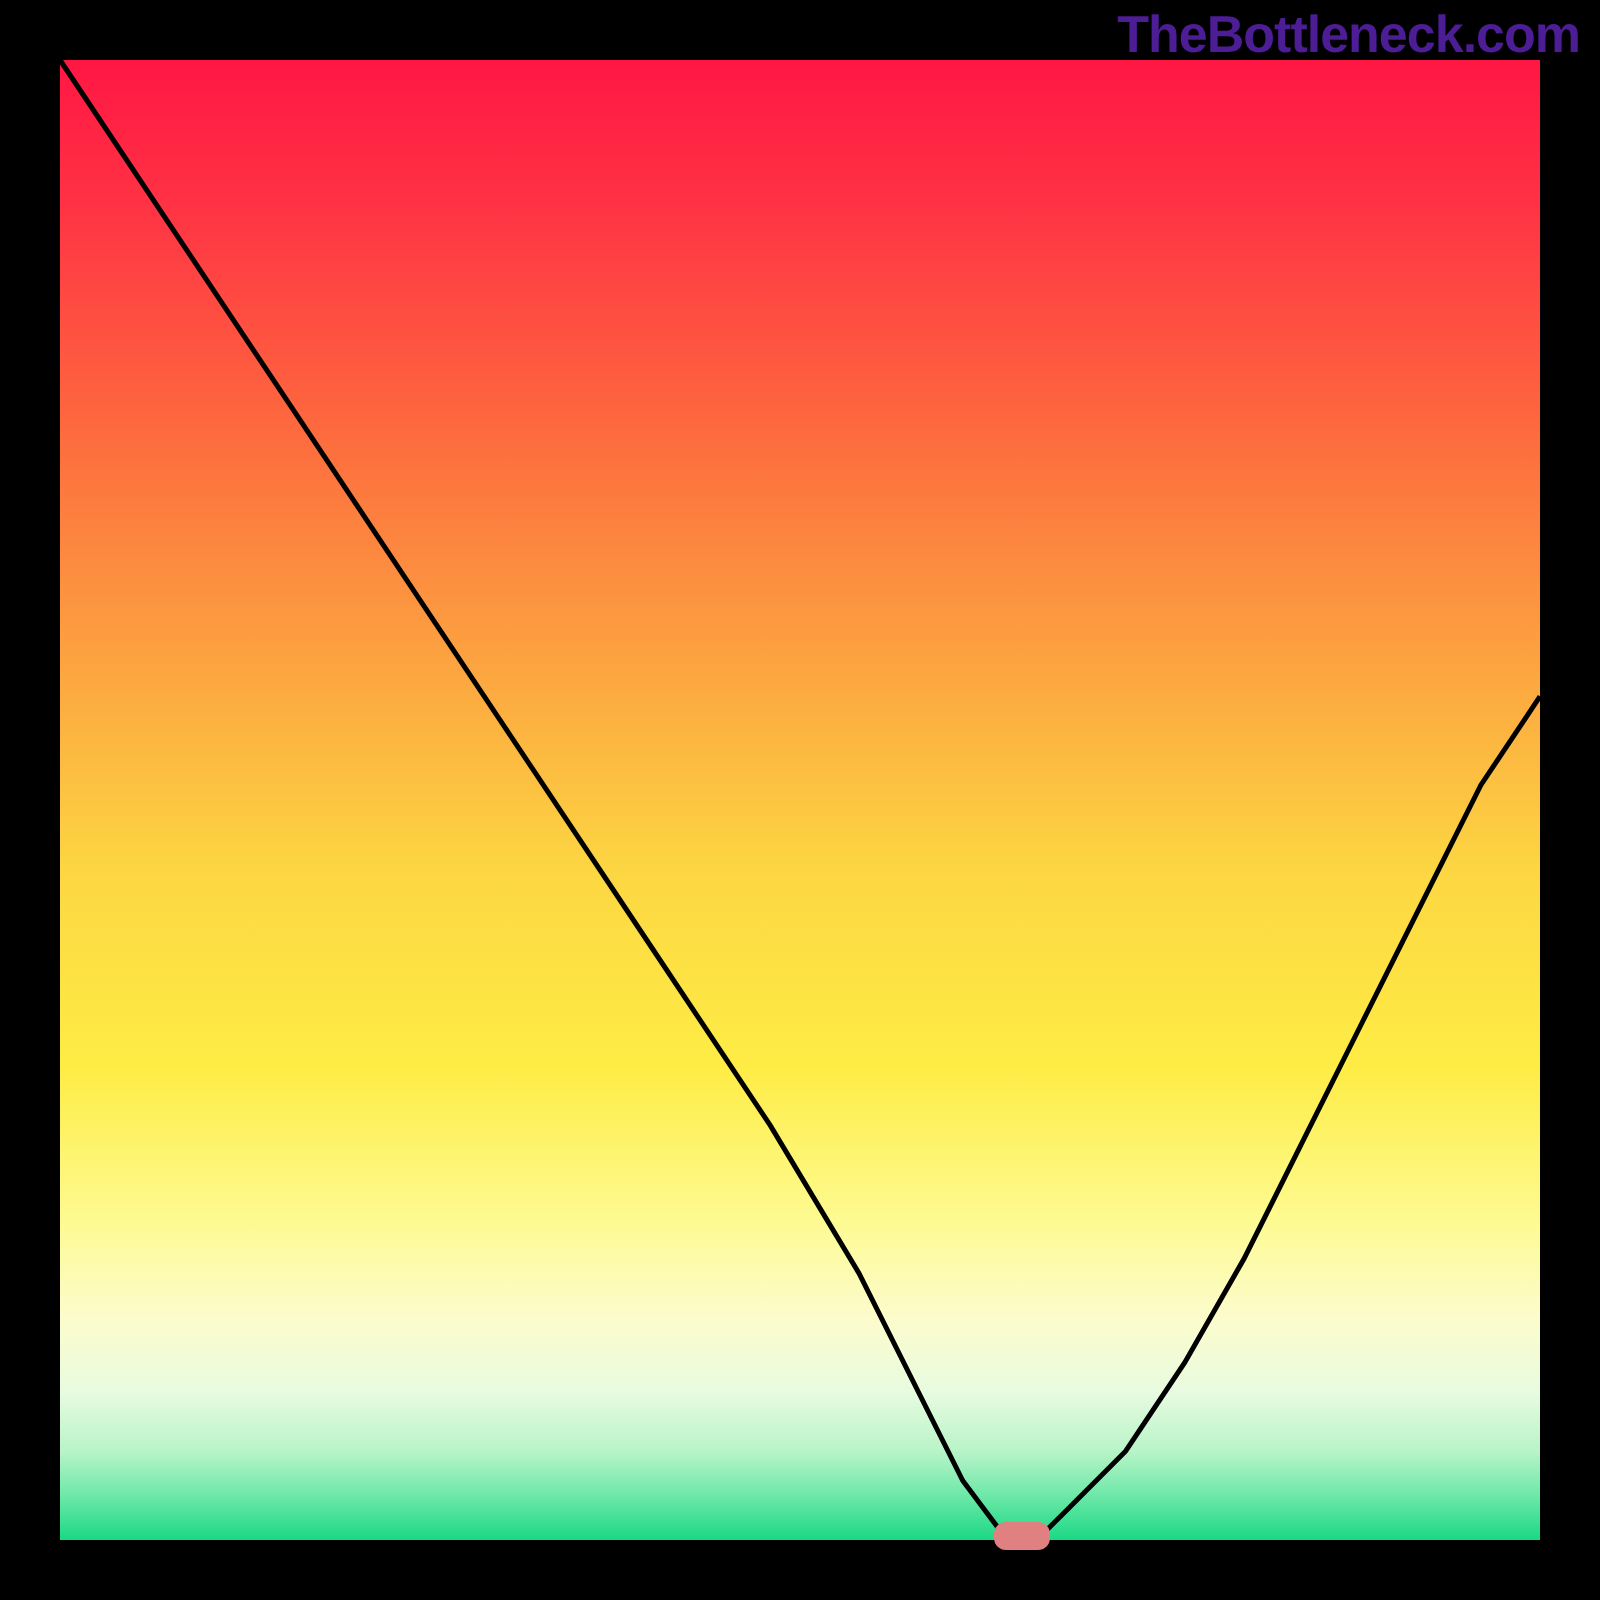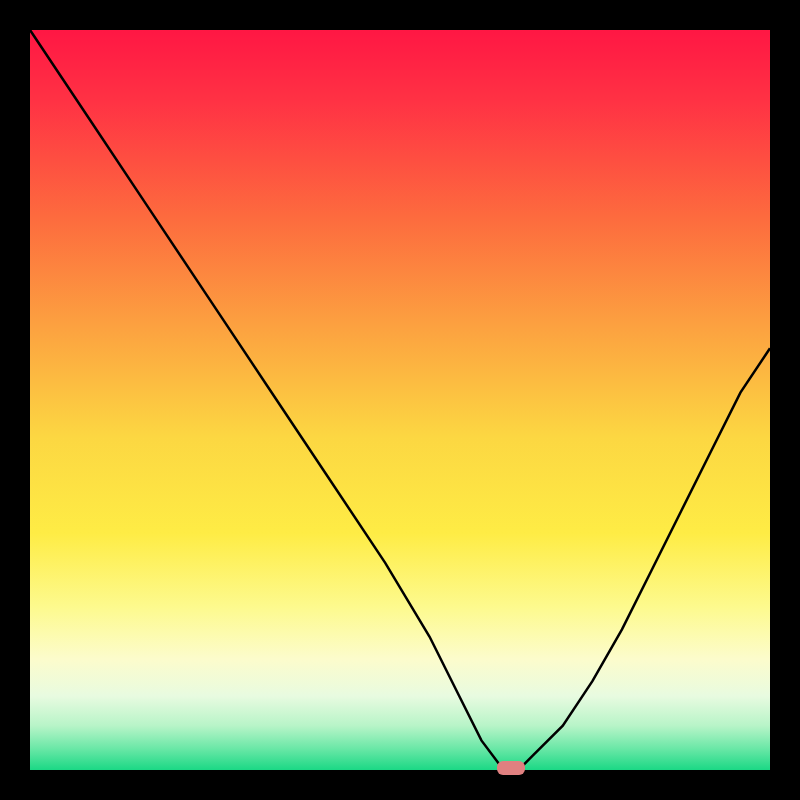--- a/index.html
+++ b/index.html
@@ -15,21 +15,21 @@
     width: 800px;
     height: 800px;
   }
   .watermark {
     position: absolute;
     top: 2px;
     right: 10px;
     font-family: Arial, Helvetica, sans-serif;
     font-size: 26px;
     font-weight: bold;
-    color: #000000;
+    color: #4c1d95;
     z-index: 10;
     letter-spacing: -0.5px;
   }
   svg {
     display: block;
   }
 </style>
 </head>
 <body>
 

